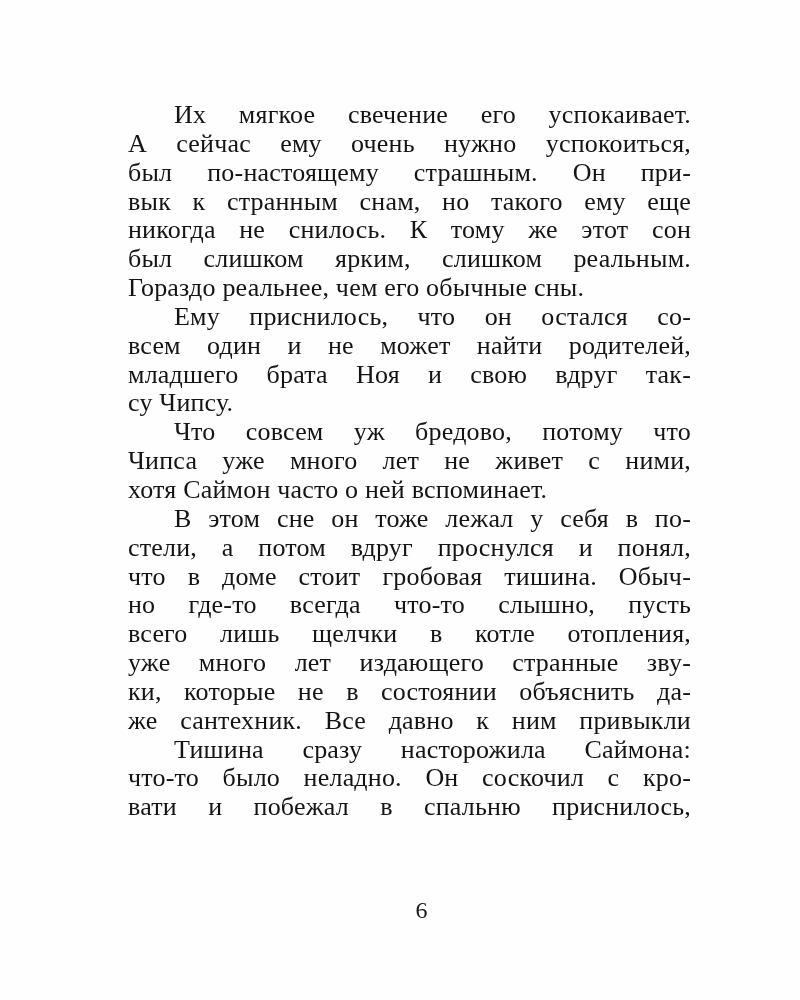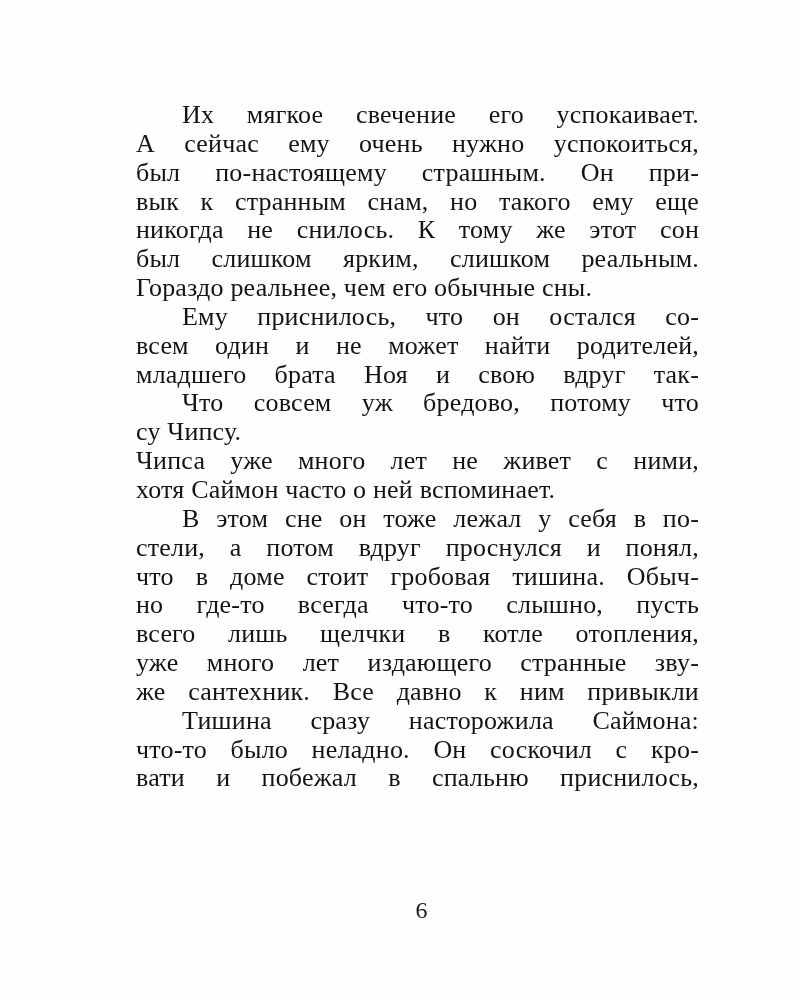--- a/index.html
+++ b/index.html
@@ -17,21 +17,21 @@
   .book-page {
     position: absolute;
     left: 0;
     top: 0;
     width: 800px;
     height: 1000px;
     background: #fefefe;
   }
   .text-block {
     position: absolute;
-    left: 136px;
+    left: 128px;
     top: 101px;
     width: 563px;
     color: #141414;
     font-size: 26px;
     letter-spacing: 0.2px;
   }
   .line {
     height: 28.85px;
     line-height: 28.85px;
     text-align: justify;
@@ -64,29 +64,30 @@
       <div class="line indent">Их мягкое свечение его успокаивает.</div>
       <div class="line">А сейчас ему очень нужно успокоиться,</div>
       <div class="line">был по-настоящему страшным. Он при-</div>
       <div class="line">вык к странным снам, но такого ему еще</div>
       <div class="line">никогда не снилось. К тому же этот сон</div>
       <div class="line">был слишком ярким, слишком реальным.</div>
       <div class="line last">Гораздо реальнее, чем его обычные сны.</div>
       <div class="line indent">Ему приснилось, что он остался со-</div>
       <div class="line">всем один и не может найти родителей,</div>
       <div class="line">младшего брата Ноя и свою вдруг так-</div>
+      <div class="line last">су Чипсу.</div>
       <div class="line indent">Что совсем уж бредово, потому что</div>
-      <div class="line last">су Чипсу.</div>
       <div class="line">Чипса уже много лет не живет с ними,</div>
       <div class="line last">хотя Саймон часто о ней вспоминает.</div>
       <div class="line indent">В этом сне он тоже лежал у себя в по-</div>
       <div class="line">стели, а потом вдруг проснулся и понял,</div>
       <div class="line">что в доме стоит гробовая тишина. Обыч-</div>
       <div class="line">но где-то всегда что-то слышно, пусть</div>
       <div class="line">всего лишь щелчки в котле отопления,</div>
       <div class="line">уже много лет издающего странные зву-</div>
+      <div class="line">ки, которые не в состоянии объяснить да-</div>
       <div class="line">же сантехник. Все давно к ним привыкли</div>
       <div class="line indent">Тишина сразу насторожила Саймона:</div>
       <div class="line">что-то было неладно. Он соскочил с кро-</div>
       <div class="line">вати и побежал в спальню приснилось,</div>
     </div>
   <div class="page-number">6</div>
 </div>
 
 </body></html>

